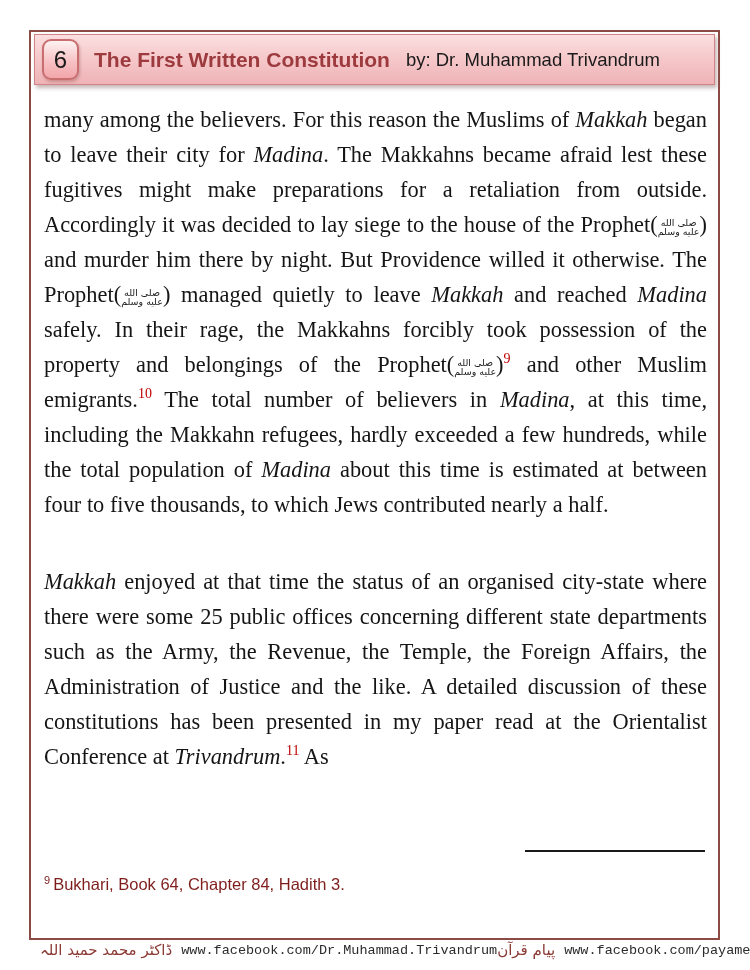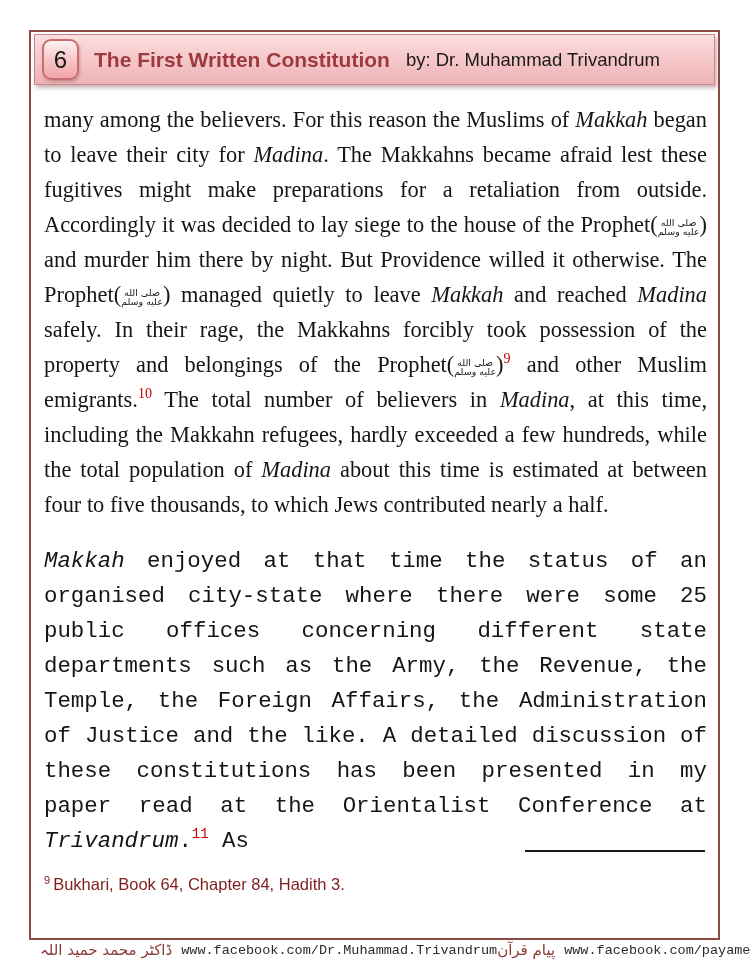--- a/index.html
+++ b/index.html
@@ -33,21 +33,21 @@
   }
   .byline{
     font-family:"Liberation Sans", sans-serif;font-size:18.5px;
     color:#1a1a1a;margin-left:16px;white-space:nowrap;
   }
   .content{position:absolute;top:70px;left:13px;right:11px;}
   .para{
     font-size:22.4px;line-height:35px;text-align:justify;
     color:#151515;margin:0;
   }
-  .para + .para{margin-top:22px;font-family:Liberation Mono, monospace;}
+  .para + .para{margin-top:42px;}
   .para em{font-style:italic;}
   sup.ref{
     color:#c00000;font-size:14px;line-height:0;
     vertical-align:9px;letter-spacing:0;
   }
   .pbuh{
     display:inline-block;direction:rtl;text-align:center;
     font-family:"DejaVu Sans", sans-serif;
     font-size:9.5px;line-height:9px;vertical-align:-3px;
     color:#1a1a1a;white-space:nowrap;

